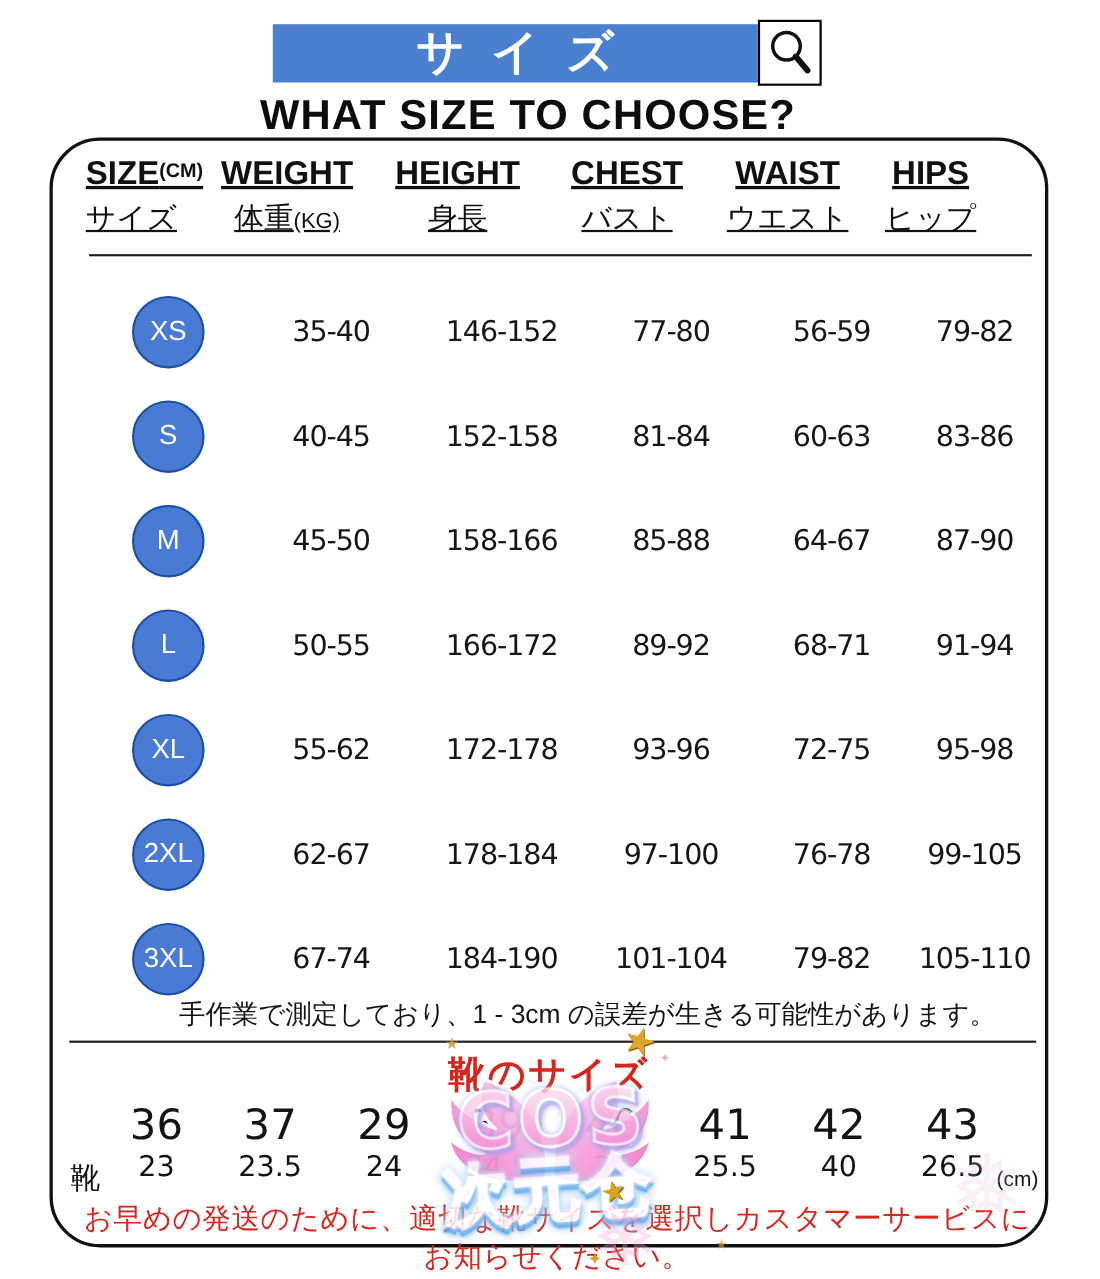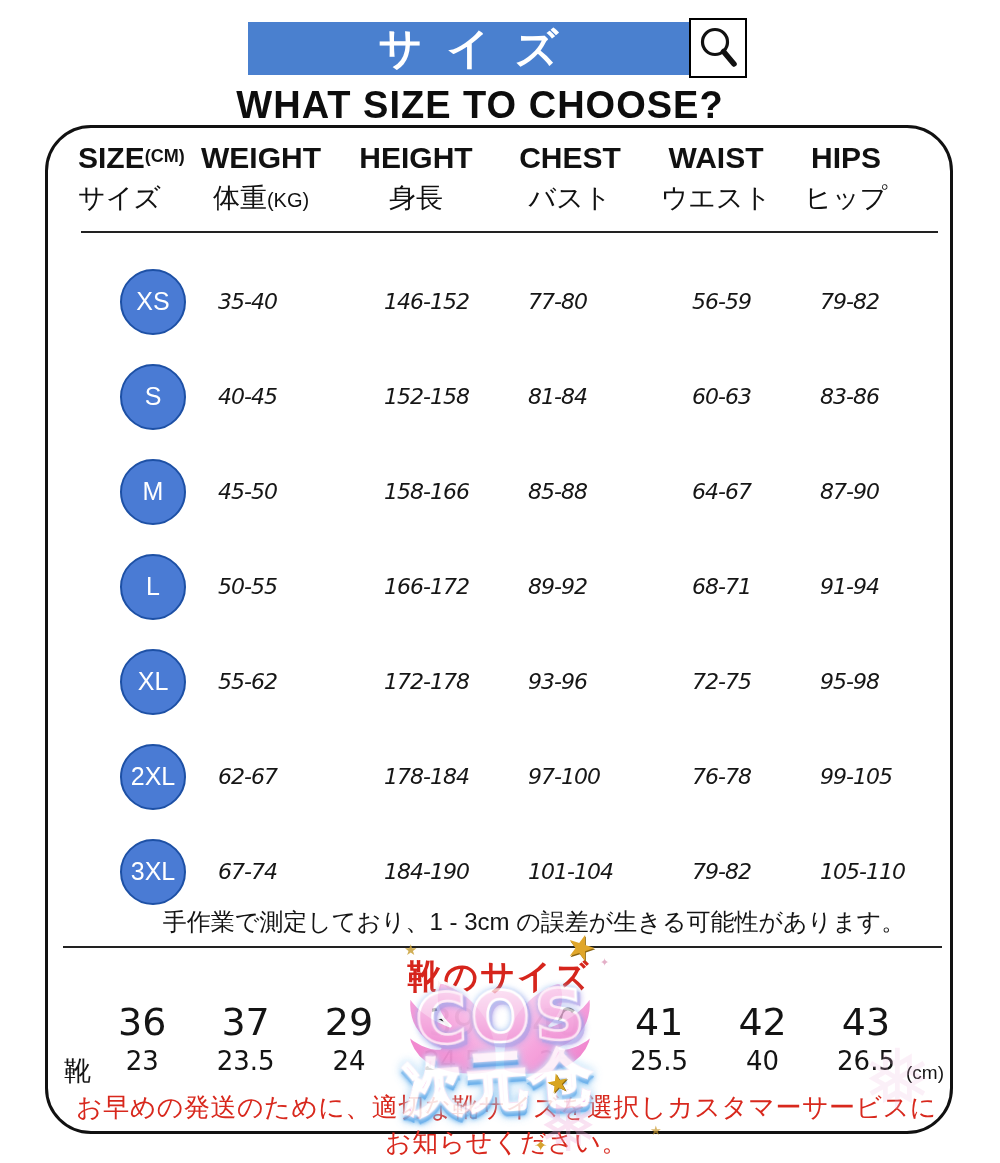--- a/index.html
+++ b/index.html
@@ -14,35 +14,35 @@
           border:2px solid #000;box-sizing:border-box;display:flex;align-items:center;justify-content:center;}
   .subtitle{position:absolute;left:0;top:84px;width:960px;text-align:center;font-size:38px;
           font-weight:600;letter-spacing:1px;color:#0d0d0d;}
 
   
   .panel{position:absolute;left:45px;top:125px;width:908px;height:1009px;box-sizing:border-box;
          border:3px solid #111;border-radius:46px;}
 
   .thead{position:absolute;top:12px;left:0;right:0;display:grid;
          grid-template-columns:130px 166px 144px 164px 128px 132px;}
-  .th{text-align:center;line-height:1.2;}
+  .th{text-align:center;line-height:1.2;text-decoration:underline;}
   .th .en{font-size:30px;font-weight:bold;white-space:nowrap;}
   .th .en .unit{font-size:18px;font-weight:bold;vertical-align:6px;}
   .th .jp{font-size:27px;margin-top:6px;white-space:nowrap;}
   .th .jp .unit{font-size:20px;}
   .th-size{text-align:left;padding-left:30px;}
 
   .head-line{position:absolute;top:103px;left:33px;right:12px;border-top:2px solid #222;}
 
   .tbody{position:absolute;top:126px;left:0;right:0;}
   .trow{display:grid;grid-template-columns:130px 166px 144px 164px 128px 132px;height:95px;align-items:center;padding-left:40px;}
   .badge{justify-self:center;width:66px;height:66px;border-radius:50%;background:#4a7bd4;
          border:2px solid #1d50a5;box-sizing:border-box;display:flex;align-items:center;justify-content:center;}
   .badge span{color:#fff;font-size:25px;letter-spacing:0;}
-  .val{text-align:left;font-family:"DejaVu Sans",sans-serif;font-size:22px;letter-spacing:-1px;color:#161616;font-style:italic;}
+  .val{text-align:center;font-family:"DejaVu Sans",sans-serif;font-size:26px;letter-spacing:-1px;color:#161616;}
 
   .note{position:absolute;top:778px;left:70px;right:0;text-align:center;font-size:24px;color:#141414;}
 
   .mid-line{position:absolute;top:818px;left:15px;right:8px;border-top:2px solid #222;}
 
   .shoe-title{position:absolute;top:826px;left:0;right:0;text-align:center;
               font-size:34px;font-weight:bold;color:#d6251c;letter-spacing:2px;}
   .shoe-table{position:absolute;top:872px;left:70px;right:55px;display:flex;justify-content:space-between;}
   .shoe-col{text-align:center;}
   .shoe-eu{font-family:"DejaVu Sans",sans-serif;font-size:38px;line-height:44px;color:#141414;}

